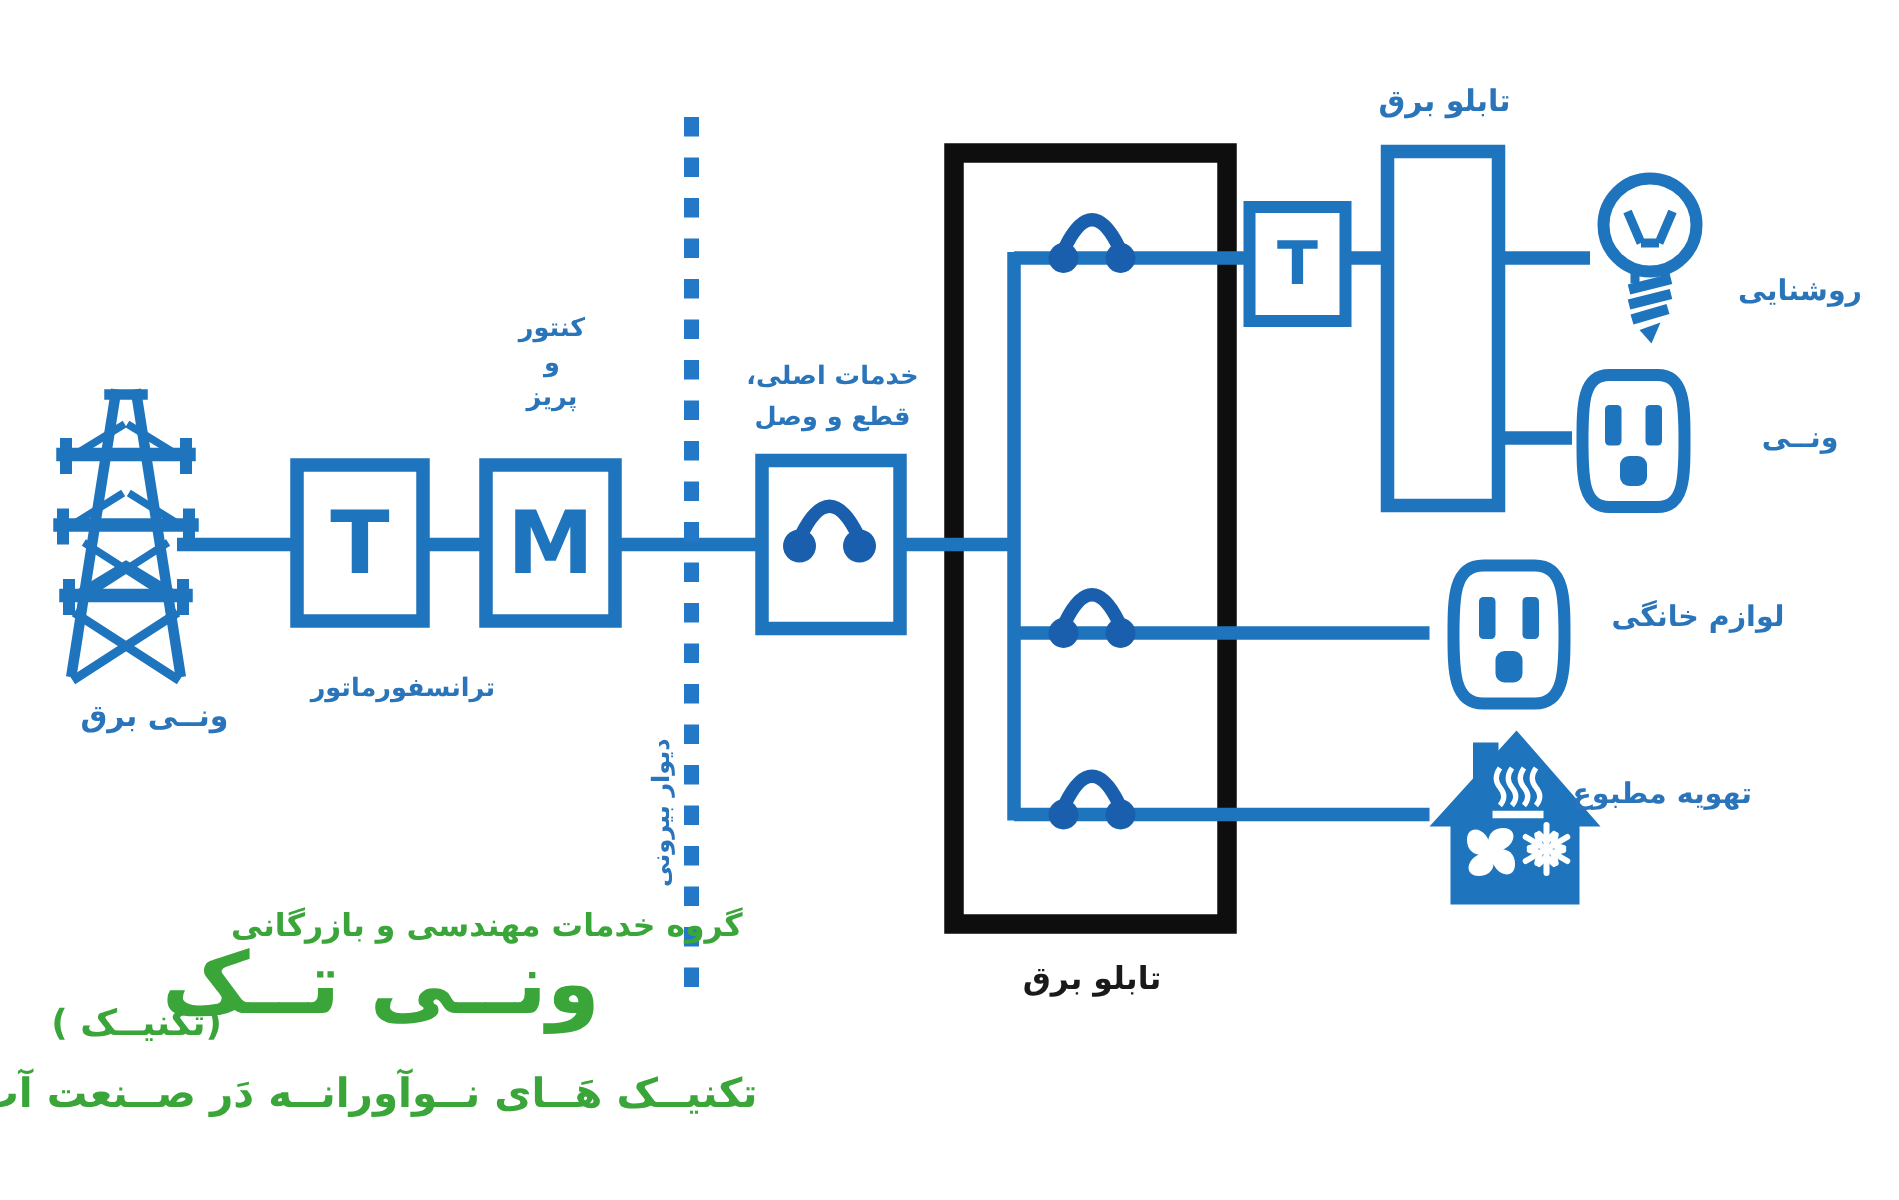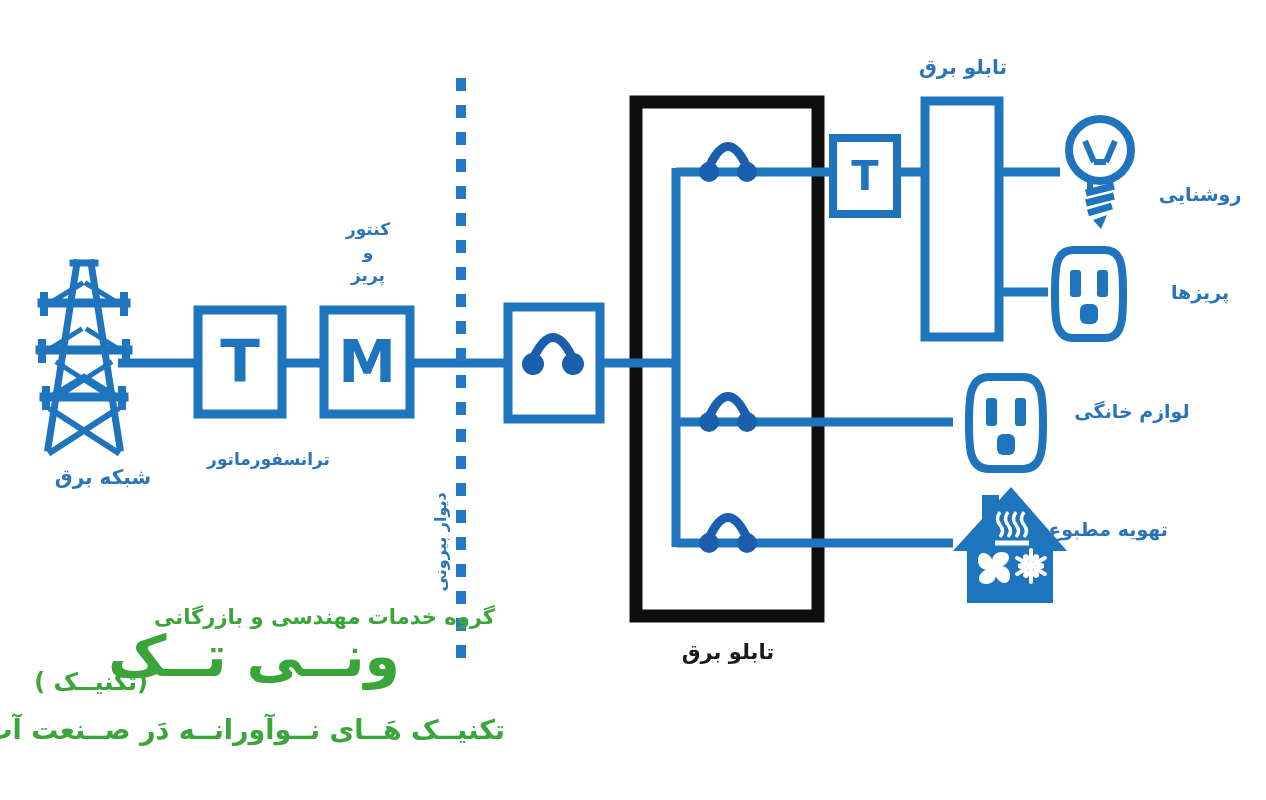--- a/index.html
+++ b/index.html
@@ -164,46 +164,50 @@
         </g>
         <g transform="rotate(120 1031 566)">
           <path d="M1031,550 V582"></path>
           <path d="M1026,556 L1031,561 L1036,556"></path>
           <path d="M1026,576 L1031,571 L1036,576"></path>
         </g>
       </g>
     </g>
   </svg>
 
-  <div class="lbl" style="left:36px;top:464px;width:134px;font-size:20px;">شبکه برق</div>
+  <div class="lbl" style="left:36px;top:464px;width:134px;font-size:20px;">ونــی برق</div>
 
   <div class="sym sym-main" style="left:198px;top:312px;width:84px;height:100px;">T</div>
 
   <div class="sym sym-main" style="left:324px;top:312px;width:86px;height:100px;">M</div>
 
   <div class="lbl cap" style="left:180px;top:448px;width:150px;text-align:right;">ترانسفورماتور</div>
 
-  <div class="lbl cap" style="left:318px;top:218px;width:100px;">
+  <div class="lbl cap" style="left:318px;top:208px;width:100px;">
     <div>کنتور</div>
     <div>و</div>
     <div>پریز</div>
   </div>
 
   <div class="lbl wall-cap" style="left:361px;top:531px;width:160px;">دیوار بیرونی</div>
 
+  <div class="lbl cap" style="left:492px;top:238px;width:126px;line-height:1.6;">
+    <div>خدمات اصلی،</div>
+    <div>قطع و وصل</div>
+  </div>
 
   <div class="lbl panel-cap" style="left:658px;top:638px;width:140px;">تابلو برق</div>
 
   <div class="sym sym-small" style="left:833px;top:140px;width:64px;height:72px;">T</div>
 
   <div class="lbl" style="left:903px;top:54px;width:120px;font-size:20px;">تابلو برق</div>
 
   <div class="lbl tag" style="left:1142px;top:150px;width:116px;margin-top:32px;">روشنایی</div>
 
-  <div class="lbl tag" style="left:1148px;top:280px;width:104px;">پریزها</div>
+  <div class="lbl tag" style="left:1148px;top:280px;width:104px;">ونــی</div>
 
   <div class="lbl tag" style="left:1072px;top:399px;width:120px;text-align:center;">لوازم خانگی</div>
 
   <div class="lbl tag" style="left:1058px;top:517px;width:110px;text-align:right;">تهویه مطبوع</div>
 
   <div class="lbl green wm-brand" style="left:135px;top:628px;width:265px;">ونــی تــک</div>
 
   <div class="lbl green wm1" style="left:160px;top:603px;width:335px;">گروه خدمات مهندسی و بازرگانی</div>
 
   <div class="lbl green wm-suffix" style="left:40px;top:666px;width:108px;">(تکنیــک )</div>

